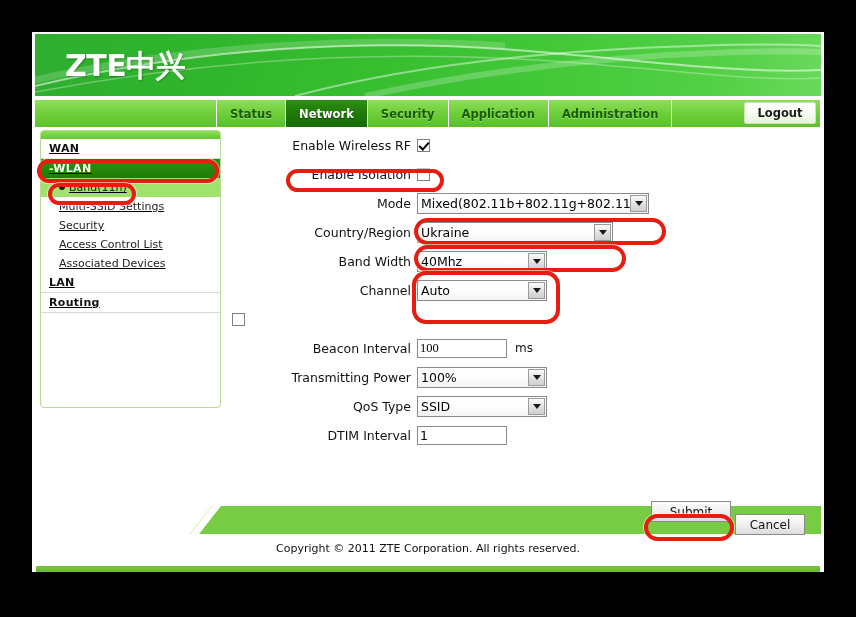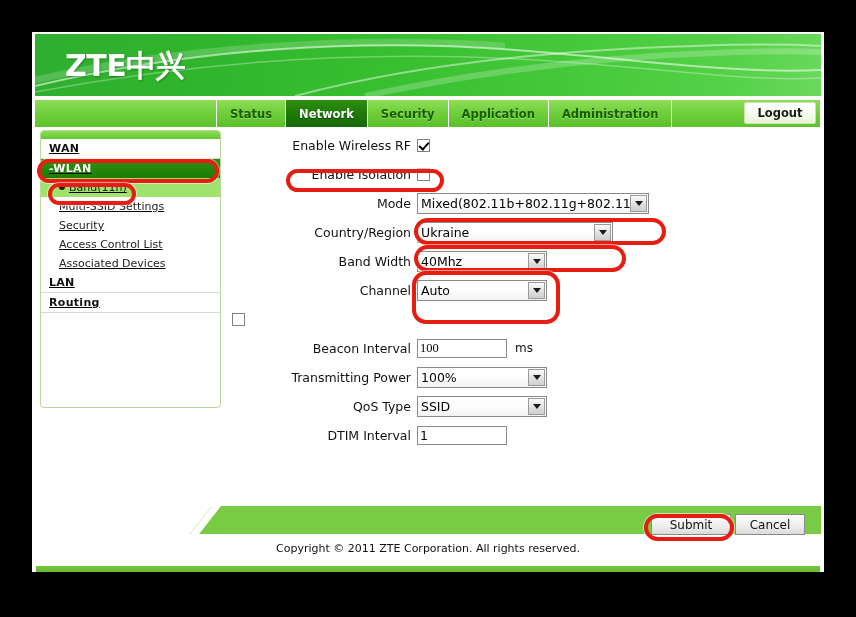--- a/index.html
+++ b/index.html
@@ -267,21 +267,21 @@
     background: linear-gradient(180deg,#fdfdfd 0%, #f0f0f0 50%, #dcdcdc 100%);
     border: 1px solid #8a8a8a;
     font-family: "DejaVu Sans", "Liberation Sans", sans-serif;
     font-size: 12px;
     color: #111111;
     display: flex;
     align-items: center;
     justify-content: center;
     cursor: pointer;
   }
-  #submit-btn { left: 619px; top: 482px; width: 80px; }
+  #submit-btn { left: 619px; top: 469px; width: 80px; }
   #cancel-btn { left: 703px; top: 482px; width: 70px; }
 
   
   #copyright {
     position: absolute;
     left: 0; top: 510px;
     width: 792px;
     text-align: center;
     font-size: 11px;
     color: #111111;

